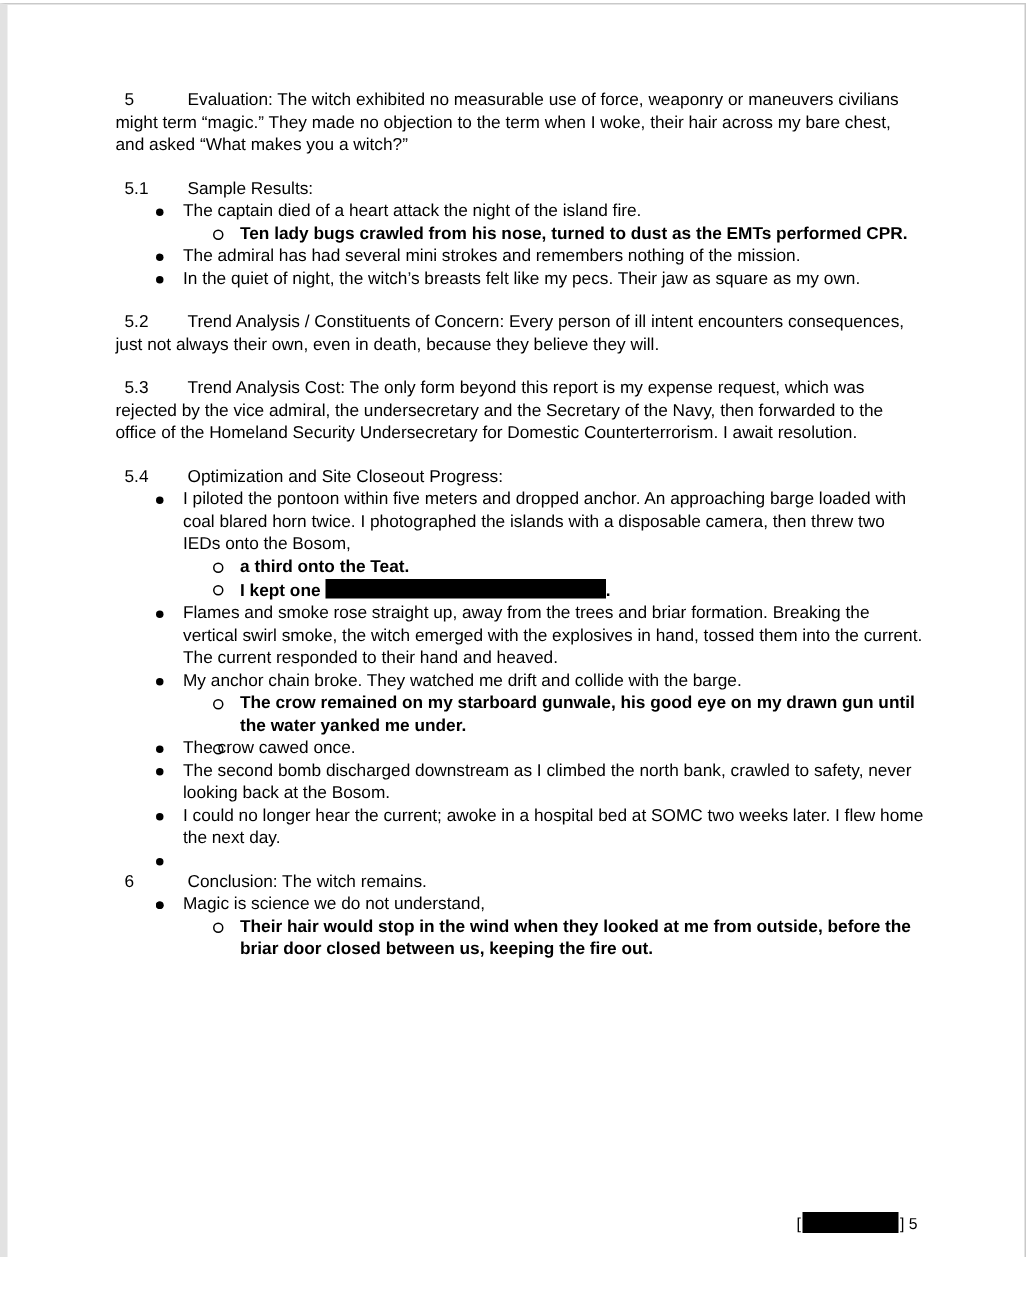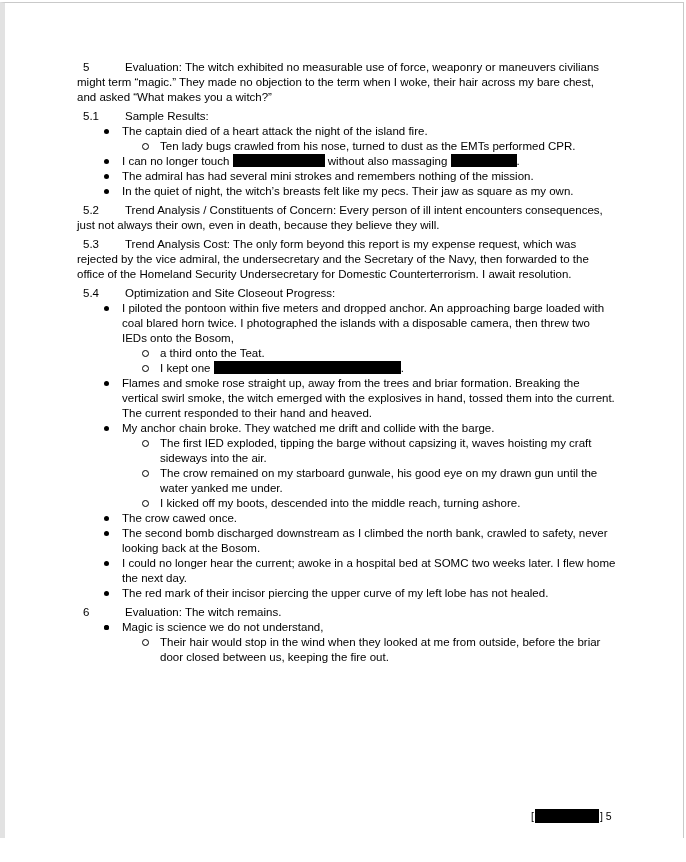--- a/index.html
+++ b/index.html
@@ -33,38 +33,39 @@
     position: absolute;
     left: 0;
     top: 0;
     right: 0;
     padding: 57px 67px 0 72px;
     font-size: 11.5px;
     line-height: 15px;
     color: #000000;
   }
   .sec {
-    margin-top: 4px;
+    margin-top: 14px;
   }
   .sec.first {
     margin-top: 0;
   }
   .sec .num {
     display: inline-block;
     width: 48px;
     padding-left: 6px;
     box-sizing: border-box;
   }
   .b1 {
     position: relative;
     padding-left: 45px;
   }
   .b2 {
     position: relative;
     padding-left: 83px;
+    font-weight: bold;
   }
   .marker-dot {
     position: absolute;
     left: 27px;
     top: 5px;
     width: 5px;
     height: 5px;
     border-radius: 50%;
     background: #000000;
   }
@@ -108,39 +109,37 @@
 </head>
 <body>
 
 <div class="viewport">
   <div class="page-sheet">
     <div class="doc-content">
         <div class="sec first"><span class="num">5</span><span>Evaluation: The witch exhibited no measurable use of force, weaponry or maneuvers civilians might term “magic.” They made no objection to the term when I woke, their hair across my bare chest, and asked “What makes you a witch?”</span></div>
         <div class="sec"><span class="num">5.1</span><span>Sample Results:</span></div>
         <div class="b1"><span class="marker-dot"></span><span>The captain died of a heart attack the night of the island fire.</span></div>
         <div class="b2"><span class="marker-circ"></span><span>Ten lady bugs crawled from his nose, turned to dust as the EMTs performed CPR.</span></div>
-        <div class="b1"><span class="marker-dot"></span><span>I can no longer touch </span><span class="redact" style="width: 92px; background: rgb(0, 0, 0);"></span><span> without also massaging </span><span class="redact" style="width: 66px; background: rgb(0, 0, 0);"></span><span>.</span></div>
         <div class="b1"><span class="marker-dot"></span><span>The admiral has had several mini strokes and remembers nothing of the mission.</span></div>
         <div class="b1"><span class="marker-dot"></span><span>In the quiet of night, the witch’s breasts felt like my pecs. Their jaw as square as my own.</span></div>
         <div class="sec"><span class="num">5.2</span><span>Trend Analysis / Constituents of Concern: Every person of ill intent encounters consequences, just not always their own, even in death, because they believe they will.</span></div>
         <div class="sec"><span class="num">5.3</span><span>Trend Analysis Cost: The only form beyond this report is my expense request, which was rejected by the vice admiral, the undersecretary and the Secretary of the Navy, then forwarded to the office of the Homeland Security Undersecretary for Domestic Counterterrorism. I await resolution.</span></div>
         <div class="sec"><span class="num">5.4</span><span>Optimization and Site Closeout Progress:</span></div>
         <div class="b1"><span class="marker-dot"></span><span>I piloted the pontoon within five meters and dropped anchor. An approaching barge loaded with coal blared horn twice. I photographed the islands with a disposable camera, then threw two IEDs onto the Bosom,</span></div>
         <div class="b2"><span class="marker-circ"></span><span>a third onto the Teat.</span></div>
         <div class="b2"><span class="marker-circ"></span><span>I kept one </span><span class="redact" style="width: 187px; background: rgb(0, 0, 0);"></span><span>.</span></div>
         <div class="b1"><span class="marker-dot"></span><span>Flames and smoke rose straight up, away from the trees and briar formation. Breaking the vertical swirl smoke, the witch emerged with the explosives in hand, tossed them into the current. The current responded to their hand and heaved.</span></div>
         <div class="b1"><span class="marker-dot"></span><span>My anchor chain broke. They watched me drift and collide with the barge.</span></div>
-        <div class="b2"><span class="marker-circ"></span><span>The first IED exploded, tipping the barge without capsizing it, waves hoisting my craft sideways into the air.</span></div>
         <div class="b2"><span class="marker-circ"></span><span>The crow remained on my starboard gunwale, his good eye on my drawn gun until the water yanked me under.</span></div>
-        <div class="b2"><span class="marker-circ"></span><span>I kicked off my boots, descended into the middle reach, turning ashore.</span></div>
+        <div class="b2"><span class="marker-circ"></span></div>
         <div class="b1"><span class="marker-dot"></span><span>The crow cawed once.</span></div>
         <div class="b1"><span class="marker-dot"></span><span>The second bomb discharged downstream as I climbed the north bank, crawled to safety, never looking back at the Bosom.</span></div>
         <div class="b1"><span class="marker-dot"></span><span>I could no longer hear the current; awoke in a hospital bed at SOMC two weeks later. I flew home the next day.</span></div>
-        <div class="b1"><span class="marker-dot"></span><span>The red mark of their incisor piercing the upper curve of my left lobe has not healed.</span></div>
-        <div class="sec"><span class="num">6</span><span>Evaluation: The witch remains.</span></div>
+        <div class="b1"><span class="marker-dot"></span></div>
+        <div class="sec"><span class="num">6</span><span>Conclusion: The witch remains.</span></div>
         <div class="b1"><span class="marker-dot"></span></div>
         <div class="b1"><span class="marker-dot"></span><span>Magic is science we do not understand,</span></div>
         <div class="b2"><span class="marker-circ"></span><span>Their hair would stop in the wind when they looked at me from outside, before the briar door closed between us, keeping the fire out.</span></div>
       </div>
     <div class="footer">
       <span>[</span><span class="footer-bar" style="width: 64px; background: rgb(0, 0, 0);"></span><span>]</span><span class="pgnum">5</span>
     </div>
   </div>
 </div>
 

